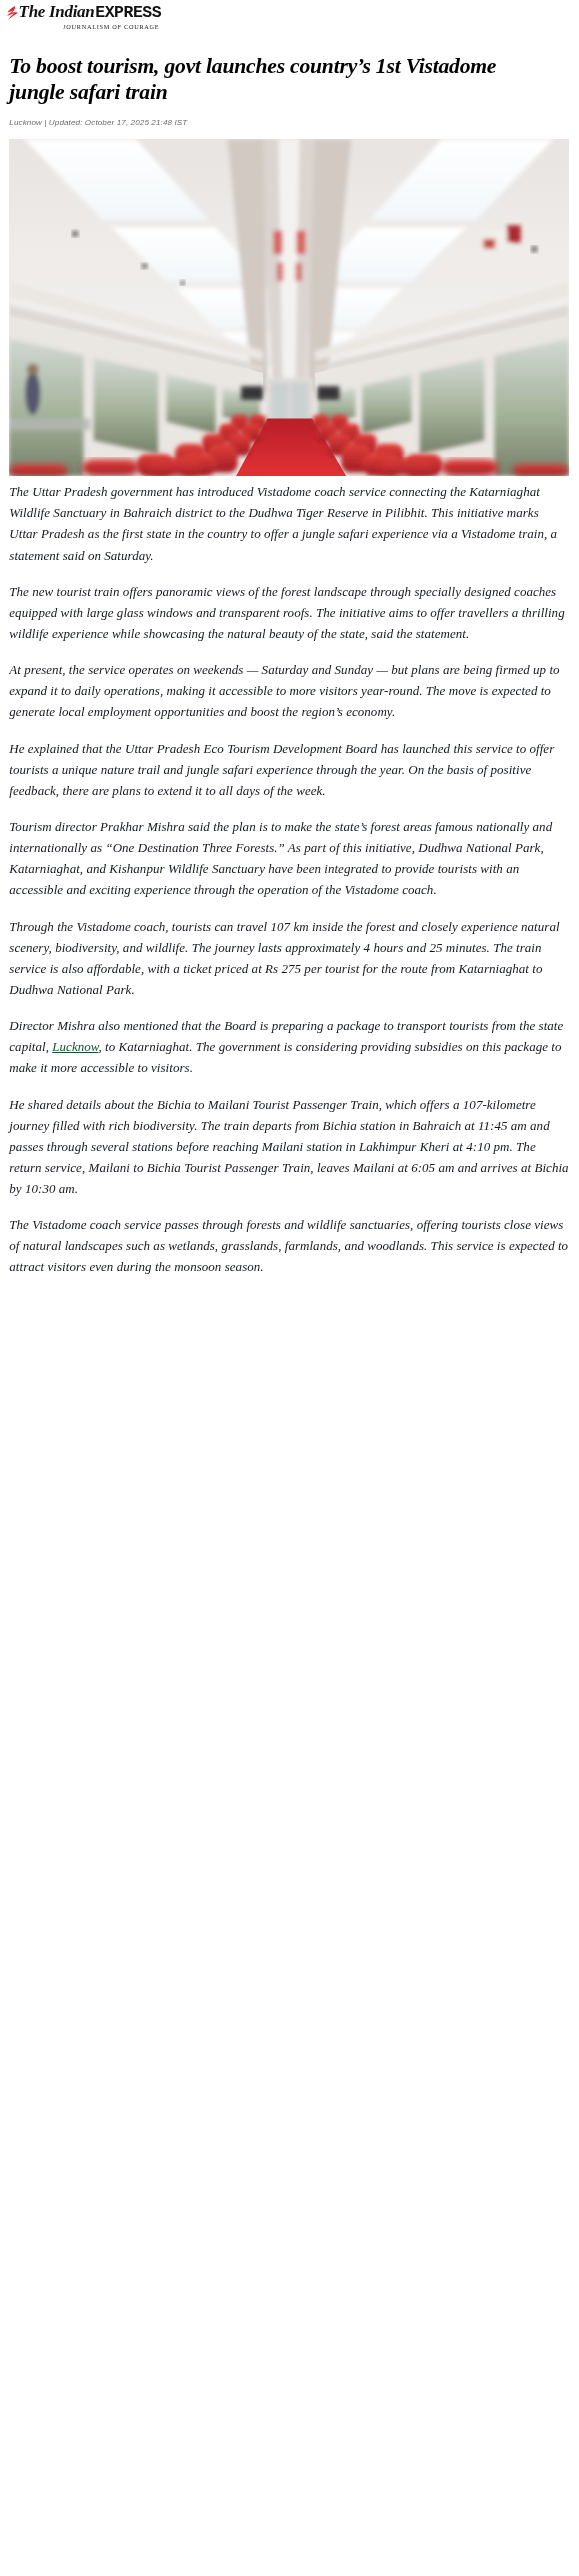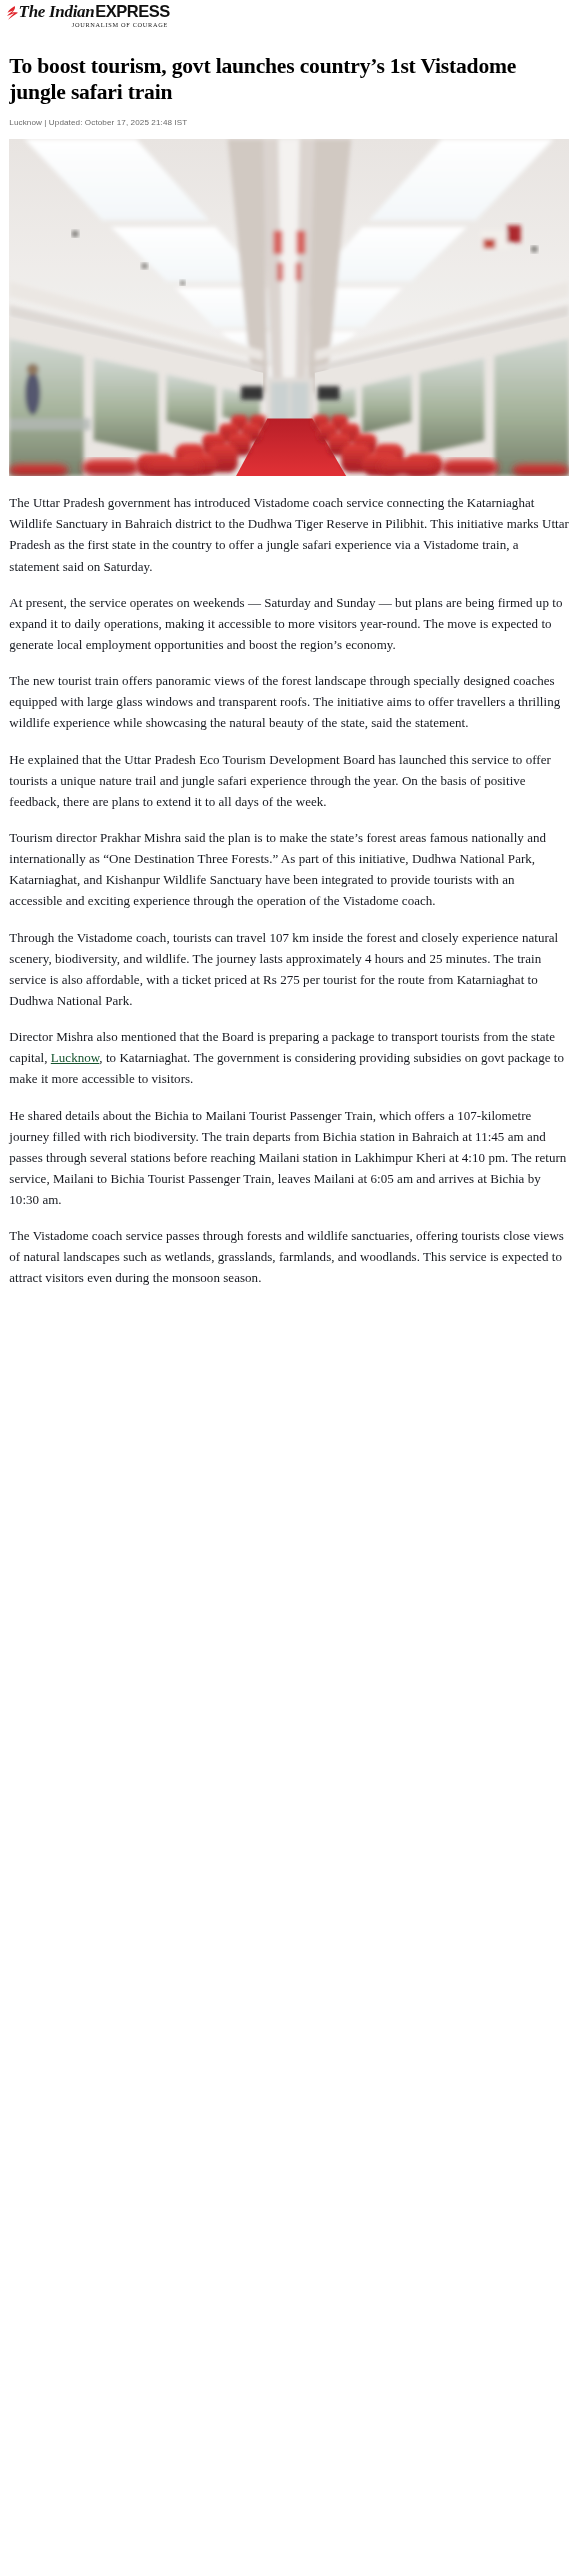--- a/index.html
+++ b/index.html
@@ -50,40 +50,41 @@
   }
   .logo-the-indian {
     font-family: "Liberation Serif", serif;
     font-style: italic;
     font-weight: bold;
     font-size: 17px;
     letter-spacing: -0.3px;
     color: #111111;
   }
   .logo-express {
-    font-family: Liberation Sans, sans-serif;
+    font-family: Liberation Mono, monospace;
     font-weight: bold;
     font-size: 16.5px;
     letter-spacing: -0.5px;
     color: #111111;
     margin-left: 0.8px;
     text-align: center;
   }
   .logo-tagline {
     font-family: "Liberation Serif", serif;
     font-size: 6.3px;
     letter-spacing: 0.7px;
     color: #1a1a1a;
     margin-top: 0.8px;
     margin-right: 1.7px;
   }
 
   
   .article {
     padding: 0 9.3px;
+    font-style: italic;
   }
   .headline {
     font-family: "Liberation Serif", serif;
     font-weight: bold;
     font-size: 21.6px;
     line-height: 1.22;
     letter-spacing: -0.2px;
     color: #000000;
     margin: 24px 0 0 0;
     padding-right: 15.3px;
@@ -101,21 +102,21 @@
     margin: 12.7px 0 0 0;
     width: 560px;
     height: 337px;
     position: relative;
     overflow: hidden;
     background: #cfc9c6;
   }
   .hero-svg { display: block; width: 100%; height: 100%; }
 
   
-  .body-copy { margin-top: 16px; }
+  .body-copy { margin-top: 5px; }
   .body-copy p {
     font-family: "Liberation Serif", serif;
     font-size: 13px;
     line-height: 1.62;
     color: #15181f;
     margin: 0 0 15.3px 0;
     letter-spacing: 0.04px;
   }
   .body-copy p:last-child { margin-bottom: 0; }
   .inline-link {
@@ -295,25 +296,25 @@
             <rect x="594" y="384" width="67" height="14" rx="14"></rect>
           </g>
         </g>
 
         <rect x="0" y="0" width="661" height="398" fill="#ffffff" opacity="0.06"></rect>
       </svg>
     </div>
 
     <div class="body-copy">
       <p>The Uttar Pradesh government has introduced Vistadome coach service connecting the Katarniaghat Wildlife Sanctuary in Bahraich district to the Dudhwa Tiger Reserve in Pilibhit. This initiative marks Uttar Pradesh as the first state in the country to offer a jungle safari experience via a Vistadome train, a statement said on Saturday.</p>
+      <p>The new tourist train offers panoramic views of the forest landscape through specially designed coaches equipped with large glass windows and transparent roofs. The initiative aims to offer travellers a thrilling wildlife experience while showcasing the natural beauty of the state, said the statement.</p>
       <p>At present, the service operates on weekends — Saturday and Sunday — but plans are being firmed up to expand it to daily operations, making it accessible to more visitors year-round. The move is expected to generate local employment opportunities and boost the region’s economy.</p>
-      <p>The new tourist train offers panoramic views of the forest landscape through specially designed coaches equipped with large glass windows and transparent roofs. The initiative aims to offer travellers a thrilling wildlife experience while showcasing the natural beauty of the state, said the statement.</p>
       <p>He explained that the Uttar Pradesh Eco Tourism Development Board has launched this service to offer tourists a unique nature trail and jungle safari experience through the year. On the basis of positive feedback, there are plans to extend it to all days of the week.</p>
       <p>Tourism director Prakhar Mishra said the plan is to make the state’s forest areas famous nationally and internationally as “One Destination Three Forests.” As part of this initiative, Dudhwa National Park, Katarniaghat, and Kishanpur Wildlife Sanctuary have been integrated to provide tourists with an accessible and exciting experience through the operation of the Vistadome coach.</p>
       <p>Through the Vistadome coach, tourists can travel 107 km inside the forest and closely experience natural scenery, biodiversity, and wildlife. The journey lasts approximately 4 hours and 25 minutes. The train service is also affordable, with a ticket priced at Rs 275 per tourist for the route from Katarniaghat to Dudhwa National Park.</p>
-      <p><span>Director Mishra also mentioned that the Board is preparing a package to transport tourists from the state capital, </span><a class="inline-link" href="#">Lucknow</a><span>, to Katarniaghat. The government is considering providing subsidies on govt package to make it more accessible to visitors.</span></p>
+      <p><span>Director Mishra also mentioned that the Board is preparing a package to transport tourists from the state capital, </span><a class="inline-link" href="#">Lucknow</a><span>, to Katarniaghat. The government is considering providing subsidies on this package to make it more accessible to visitors.</span></p>
       <p>He shared details about the Bichia to Mailani Tourist Passenger Train, which offers a 107-kilometre journey filled with rich biodiversity. The train departs from Bichia station in Bahraich at 11:45 am and passes through several stations before reaching Mailani station in Lakhimpur Kheri at 4:10 pm. The return service, Mailani to Bichia Tourist Passenger Train, leaves Mailani at 6:05 am and arrives at Bichia by 10:30 am.</p>
       <p>The Vistadome coach service passes through forests and wildlife sanctuaries, offering tourists close views of natural landscapes such as wetlands, grasslands, farmlands, and woodlands. This service is expected to attract visitors even during the monsoon season.</p>
     </div>
 
   </div>
 </div>
 
 
 </body></html>

